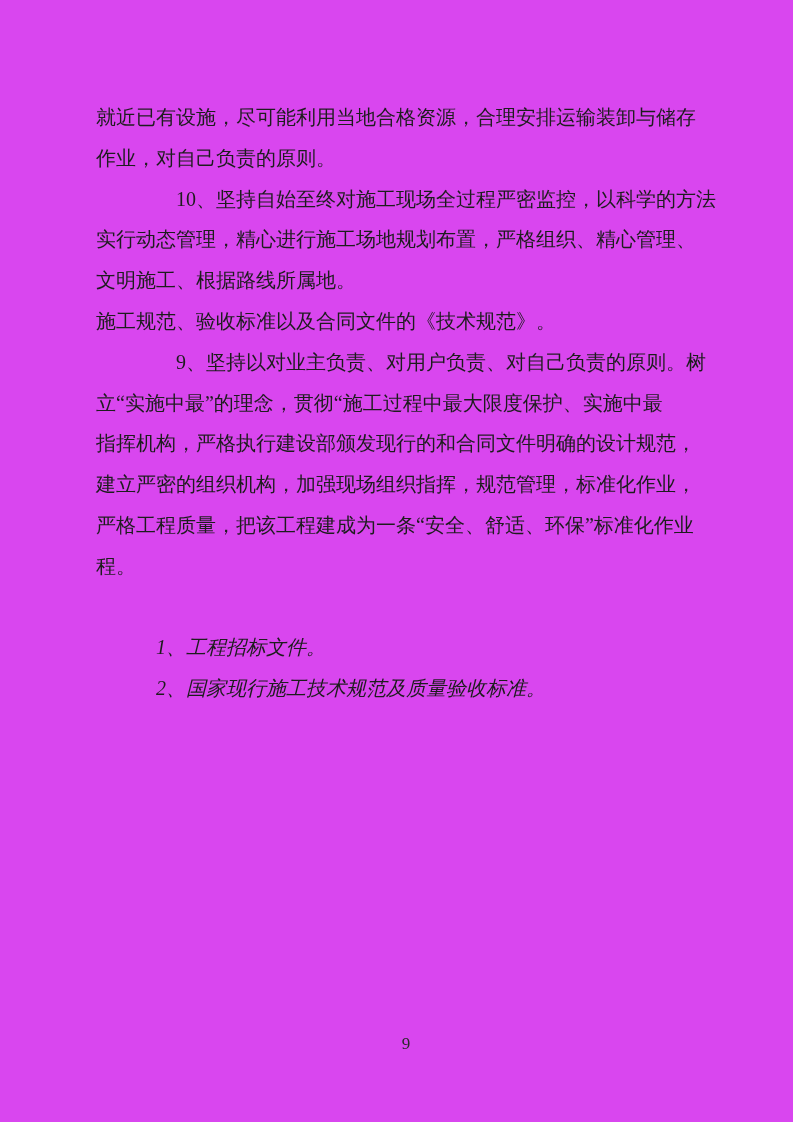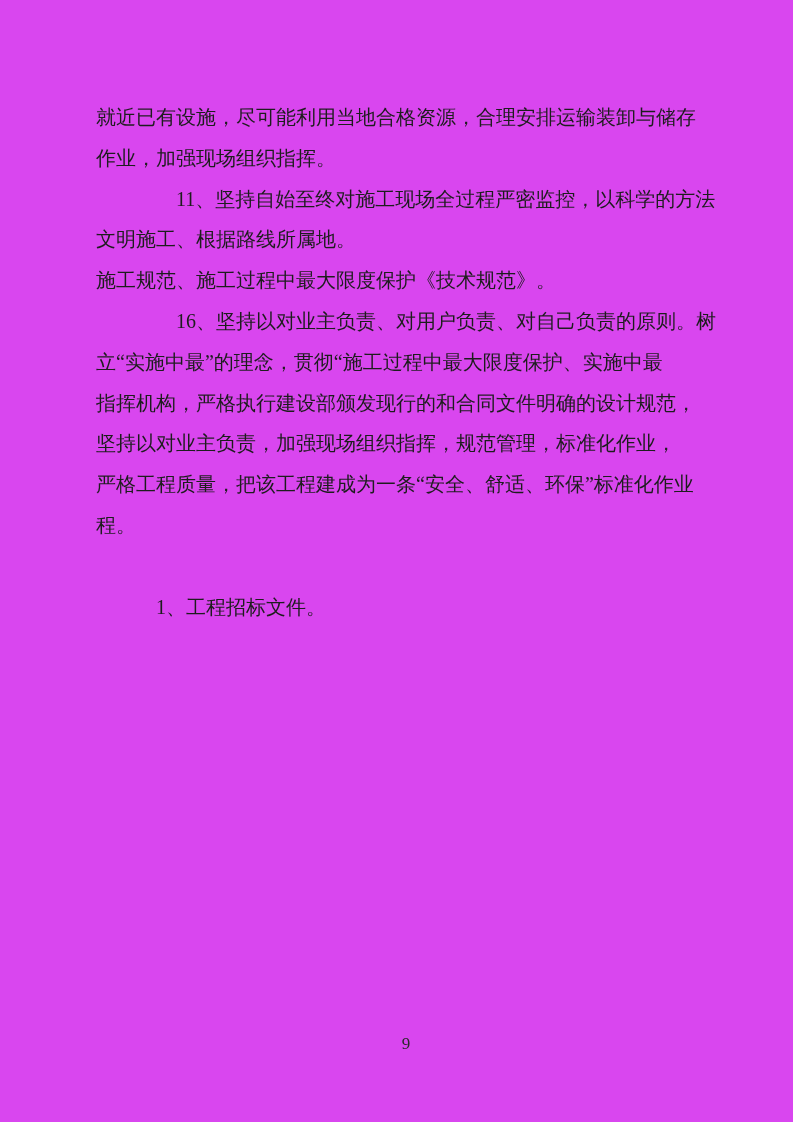--- a/index.html
+++ b/index.html
@@ -27,20 +27,21 @@
   }
   .ln {
     white-space: nowrap;
     height: 40.8px;
   }
   .ind-para {
     text-indent: 80px;
   }
   .ind-item {
     text-indent: 60px;
+    font-style: italic;
   }
   .spacer {
     height: 40.8px;
   }
   .heading {
     
   }
   .page-number {
     position: absolute;
     left: 0;
@@ -52,27 +53,29 @@
     line-height: 20px;
     color: #2a2a2a;
   }
 </style>
 </head>
 <body>
 
 <div class="page">
   <div class="text-block">
     <div class="ln">就近已有设施，尽可能利用当地合格资源，合理安排运输装卸与储存</div>
-    <div class="ln">作业，加强现场组织指挥。</div>
-    <div class="ln ind-para">11、坚持自始至终对施工现场全过程严密监控，以科学的方法</div>
+    <div class="ln">作业，对自己负责的原则。</div>
+    <div class="ln ind-para">10、坚持自始至终对施工现场全过程严密监控，以科学的方法</div>
+    <div class="ln">实行动态管理，精心进行施工场地规划布置，严格组织、精心管理、</div>
     <div class="ln">文明施工、根据路线所属地。</div>
-    <div class="ln">施工规范、施工过程中最大限度保护《技术规范》。</div>
-    <div class="ln ind-para">16、坚持以对业主负责、对用户负责、对自己负责的原则。树</div>
+    <div class="ln">施工规范、验收标准以及合同文件的《技术规范》。</div>
+    <div class="ln ind-para">9、坚持以对业主负责、对用户负责、对自己负责的原则。树</div>
     <div class="ln">立“实施中最”的理念，贯彻“施工过程中最大限度保护、实施中最</div>
     <div class="ln">指挥机构，严格执行建设部颁发现行的和合同文件明确的设计规范，</div>
-    <div class="ln">坚持以对业主负责，加强现场组织指挥，规范管理，标准化作业，</div>
+    <div class="ln">建立严密的组织机构，加强现场组织指挥，规范管理，标准化作业，</div>
     <div class="ln">严格工程质量，把该工程建成为一条“安全、舒适、环保”标准化作业</div>
     <div class="ln">程。</div>
     <div class="ln spacer"></div>
     <div class="ln ind-item">1、工程招标文件。</div>
+    <div class="ln ind-item">2、国家现行施工技术规范及质量验收标准。</div>
   </div>
   <div class="page-number">9</div>
 </div>
 
 </body></html>

